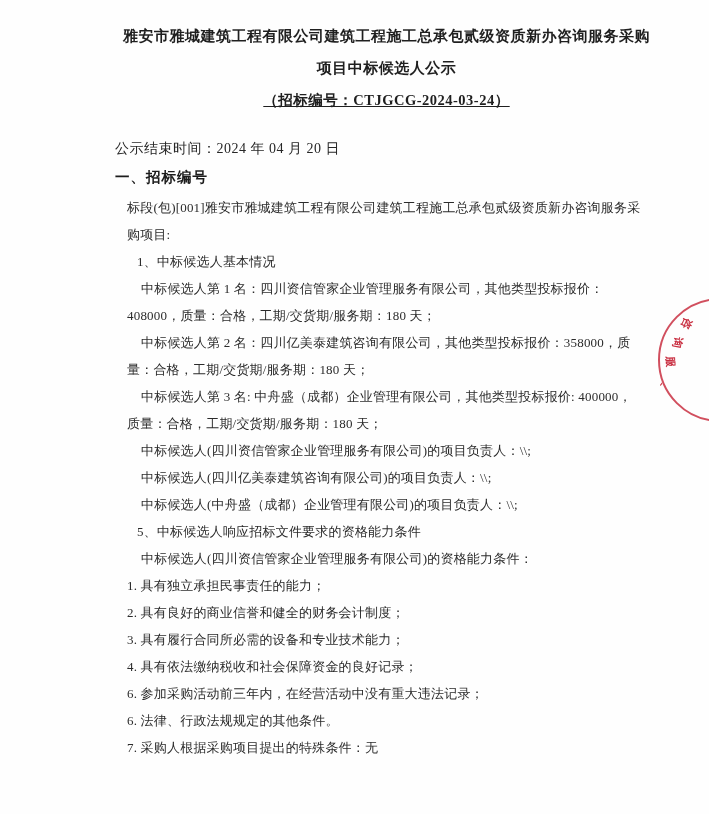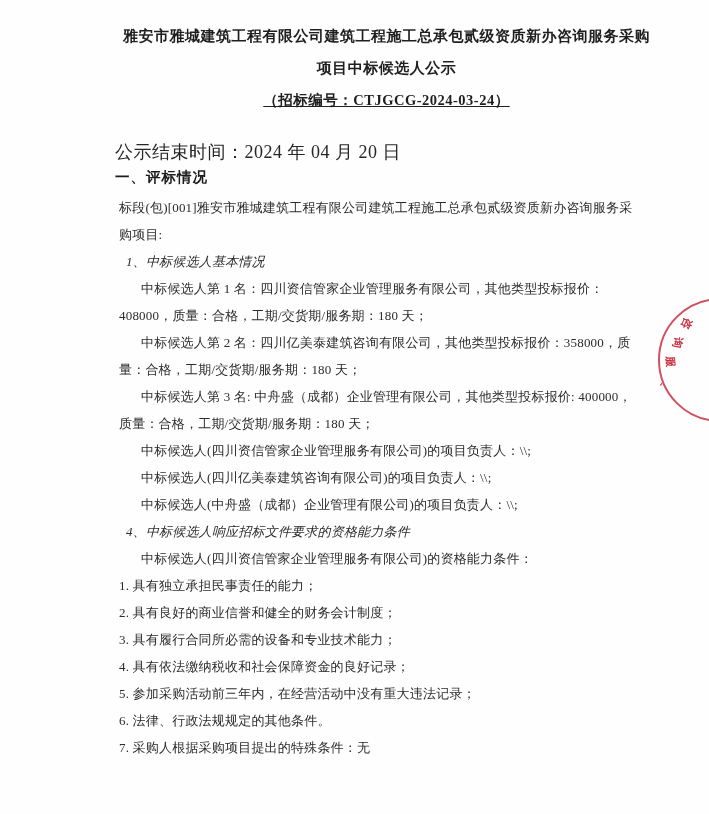--- a/index.html
+++ b/index.html
@@ -16,34 +16,34 @@
   .title{
     position:absolute;top:20px;left:0;width:100%;
     text-align:center;font-weight:bold;
     font-size:15px;line-height:32px;color:#1f1f1f;
     letter-spacing:0.5px;
     margin-left:32px;
   }
   .title .bidno{font-size:14.5px;text-decoration:underline;}
   .meta{
     position:absolute;top:140px;left:115px;
-    font-size:18px;color:#262626;letter-spacing:0.5px;
+    font-size:14px;color:#262626;letter-spacing:0.5px;
   }
   .heading{
     position:absolute;top:168px;left:115px;
     font-weight:bold;font-size:14.5px;color:#1c1c1c;
     letter-spacing:1px;
   }
   .docbody{
     position:absolute;top:194px;left:115px;width:560px;
     font-size:13px;line-height:27px;color:#2b2b2b;
   }
   .bline{white-space:nowrap;height:27px;letter-spacing:0.2px;}
-  .ind0{margin-left:4px;}
-  .ind1{margin-left:11px;font-style:italic;}
+  .ind0{margin-left:12px;}
+  .ind1{margin-left:22px;}
   .ind2{margin-left:26px;}
   
   .stamp-arc{
     position:absolute;left:658px;top:298px;width:120px;height:120px;
     border:2.5px solid rgba(201,48,66,0.85);
     border-radius:50%;
     background:transparent;
   }
   .stamp-glyph{
     position:absolute;
@@ -59,42 +59,42 @@
 <div class="page">
 
   <div class="title">
     <div>雅安市雅城建筑工程有限公司建筑工程施工总承包贰级资质新办咨询服务采购</div>
     <div>项目中标候选人公示</div>
     <div class="bidno">（招标编号：CTJGCG-2024-03-24）</div>
   </div>
 
   <div class="meta">公示结束时间：2024 年 04 月 20 日</div>
 
-  <div class="heading">一、评标情况</div>
+  <div class="heading">一、招标编号</div>
 
   <div class="docbody" id="body-lines">
       <div class="bline ind0">标段(包)[001]雅安市雅城建筑工程有限公司建筑工程施工总承包贰级资质新办咨询服务采</div>
       <div class="bline ind0">购项目:</div>
       <div class="bline ind1">1、中标候选人基本情况</div>
       <div class="bline ind2">中标候选人第 1 名：四川资信管家企业管理服务有限公司，其他类型投标报价：</div>
       <div class="bline ind0">408000，质量：合格，工期/交货期/服务期：180 天；</div>
       <div class="bline ind2">中标候选人第 2 名：四川亿美泰建筑咨询有限公司，其他类型投标报价：358000，质</div>
       <div class="bline ind0">量：合格，工期/交货期/服务期：180 天；</div>
       <div class="bline ind2">中标候选人第 3 名: 中舟盛（成都）企业管理有限公司，其他类型投标报价: 400000，</div>
       <div class="bline ind0">质量：合格，工期/交货期/服务期：180 天；</div>
       <div class="bline ind2">中标候选人(四川资信管家企业管理服务有限公司)的项目负责人：\\;</div>
       <div class="bline ind2">中标候选人(四川亿美泰建筑咨询有限公司)的项目负责人：\\;</div>
       <div class="bline ind2">中标候选人(中舟盛（成都）企业管理有限公司)的项目负责人：\\;</div>
-      <div class="bline ind1">4、中标候选人响应招标文件要求的资格能力条件</div>
+      <div class="bline ind1">5、中标候选人响应招标文件要求的资格能力条件</div>
       <div class="bline ind2">中标候选人(四川资信管家企业管理服务有限公司)的资格能力条件：</div>
       <div class="bline ind0">1. 具有独立承担民事责任的能力；</div>
       <div class="bline ind0">2. 具有良好的商业信誉和健全的财务会计制度；</div>
       <div class="bline ind0">3. 具有履行合同所必需的设备和专业技术能力；</div>
       <div class="bline ind0">4. 具有依法缴纳税收和社会保障资金的良好记录；</div>
-      <div class="bline ind0">5. 参加采购活动前三年内，在经营活动中没有重大违法记录；</div>
+      <div class="bline ind0">6. 参加采购活动前三年内，在经营活动中没有重大违法记录；</div>
       <div class="bline ind0">6. 法律、行政法规规定的其他条件。</div>
       <div class="bline ind0">7. 采购人根据采购项目提出的特殊条件：无</div>
     </div>
 
   <div>
     <div class="stamp-arc"></div>
     <div id="stamp-glyphs">
         <span class="stamp-glyph" style="left: 681px; top: 318px; transform: rotate(115deg); color: rgb(201, 48, 66);">咨</span>
         <span class="stamp-glyph" style="left: 672px; top: 337px; transform: rotate(100deg); color: rgb(201, 48, 66);">询</span>
         <span class="stamp-glyph" style="left: 665px; top: 356px; transform: rotate(88deg); color: rgb(201, 48, 66);">服</span>

